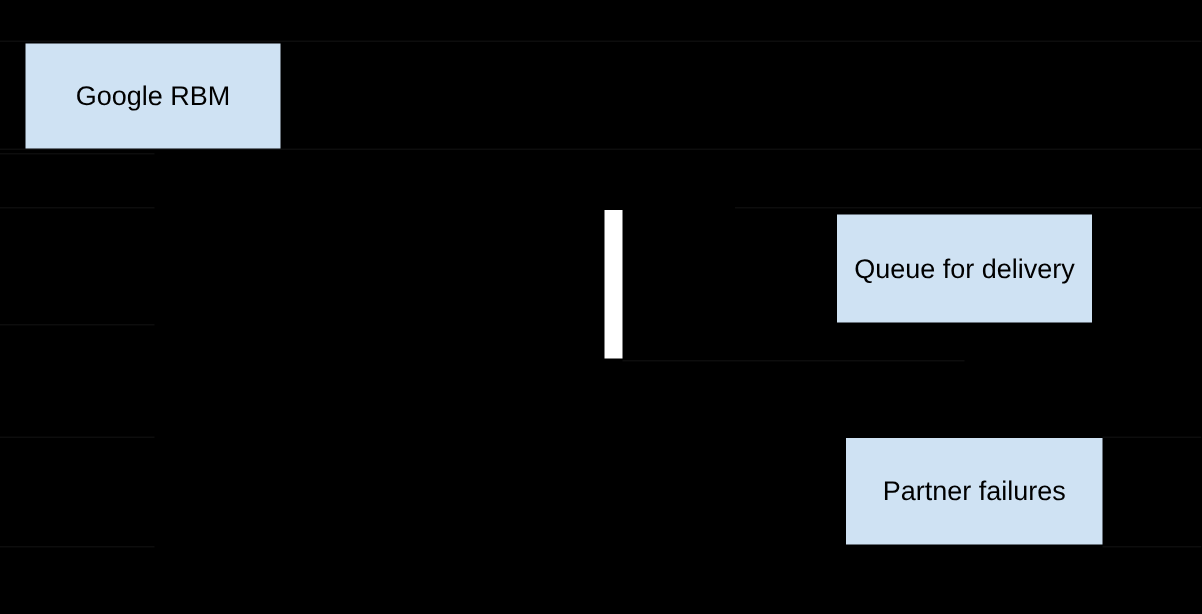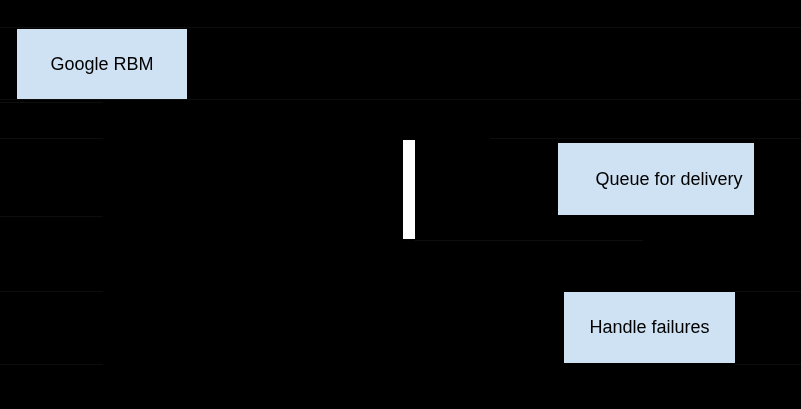--- a/index.html
+++ b/index.html
@@ -53,26 +53,26 @@
 
 <div class="canvas" style="background: rgb(0, 0, 0);">
 
   <div class="node" id="node-google-rbm" style="background: rgb(207, 226, 243); color: rgb(0, 0, 0);">
     <span>Google RBM</span>
   </div>
 
 
   <div class="activation-bar" style="background: rgb(255, 255, 255);"></div>
 
-  <div class="node" id="node-queue" style="background: rgb(207, 226, 243); color: rgb(0, 0, 0); padding-left: 26px;">
+  <div class="node" id="node-queue" style="background: rgb(207, 226, 243); color: rgb(0, 0, 0);">
     <span>Queue for delivery</span>
   </div>
 
   <div class="node" id="node-handle" style="background: rgb(207, 226, 243); color: rgb(0, 0, 0);">
-    <span>Handle failures</span>
+    <span>Partner failures</span>
   </div>
 
   <div class="faint-line" style="left:0;    top:27px;  width:801px;"></div>
   <div class="faint-line" style="left:0;    top:99px;  width:801px;"></div>
   <div class="faint-line" style="left:0;    top:102px; width:103px;"></div>
   <div class="faint-line" style="left:0;    top:138px; width:103px;"></div>
   <div class="faint-line" style="left:490px; top:138px; width:311px;"></div>
   <div class="faint-line" style="left:0;    top:216px; width:103px;"></div>
   <div class="faint-line" style="left:415px; top:240px; width:228px;"></div>
   <div class="faint-line" style="left:0;    top:291px; width:103px;"></div>

